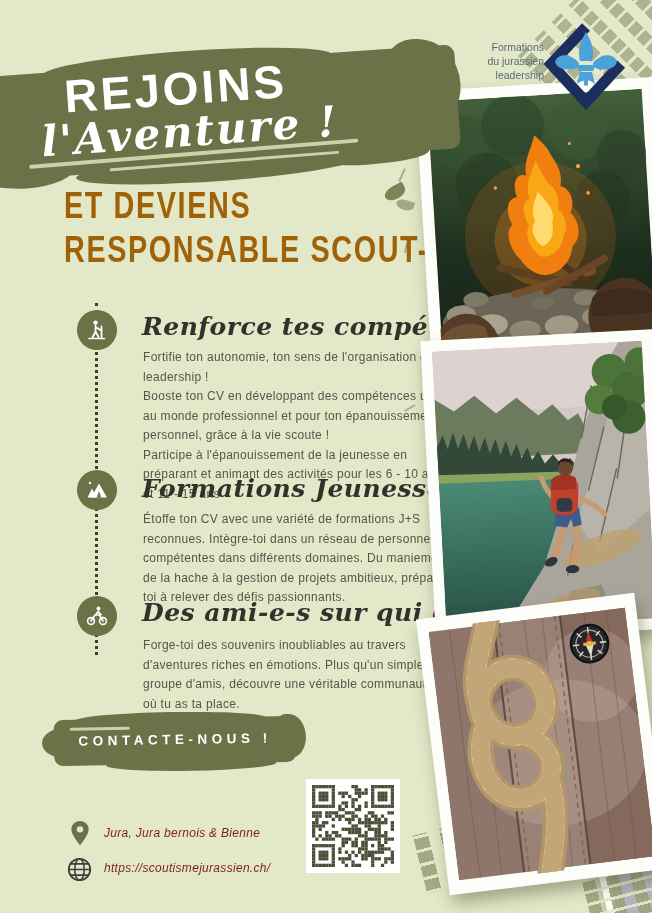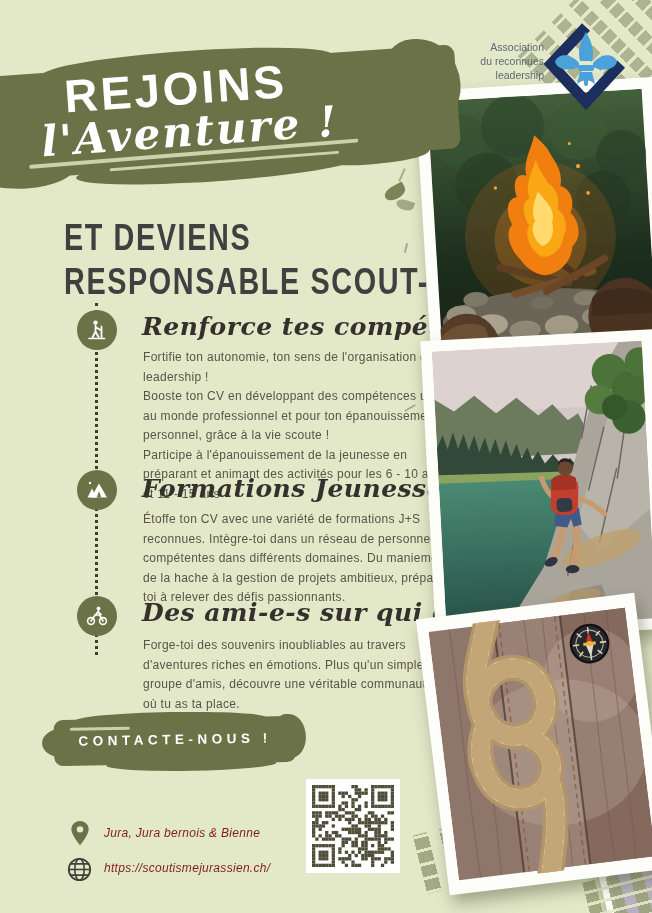--- a/index.html
+++ b/index.html
@@ -53,21 +53,21 @@
   .title-script{position:absolute; left:64px; top:86px; color:#ffffff;
     font-family:"DejaVu Serif", serif; font-style:italic; font-weight:600;
     font-size:42px; letter-spacing:2px;}
 
   
   .logo-text{left:448px; top:40px; width:96px; text-align:right; color:#5d6a72;
     font-size:10.5px; line-height:14px; z-index:3;}
   .logo-mark{left:544px; top:22px; width:84px; height:88px; z-index:3;}
 
   
-  .headline{left:64px; top:216px; z-index:2; color:#404040;}
+  .headline{left:64px; top:184px; z-index:2; color:#a16207;}
   .headline .hl{font-size:36px; font-weight:800; letter-spacing:2px; line-height:44px;
     transform:scaleX(.8); transform-origin:left top; white-space:nowrap;}
 
   
   .timeline{left:95px; top:303px; height:352px; width:0; border-left:3px dotted #3b3e33; z-index:1;}
   .sec-icon{width:40px; height:40px; border-radius:50%; background:#6b7247; z-index:2;
     display:flex; align-items:center; justify-content:center;}
   .sec-title{font-family:"DejaVu Serif", serif; font-style:italic; font-weight:700;
     color:#33312c; font-size:25px; letter-spacing:.5px; white-space:nowrap; z-index:2;}
   .sec-body{color:#58544a; font-size:12px; line-height:19.5px; letter-spacing:.3px;
@@ -255,22 +255,22 @@
       <div class="blob b3"></div>
     <div class="blob b4"></div>
       <div class="blob b5"></div>
     <div class="streak s1"></div>
       <div class="streak s2"></div>
     <div class="title-main">REJOINS</div>
     <div class="title-script">l'Aventure !</div>
   </div>
 
   <div class="abs logo-text">
-    <span>Association</span><br>
-    <span>du reconnues</span><br>
+    <span>Formations</span><br>
+    <span>du jurassien</span><br>
     <span>leadership</span>
   </div>
   <div class="abs logo-mark">
     <svg width="84" height="88" viewBox="0 0 84 88">
       <path d="M42 5 L7 42 L42 80 L77 42" fill="none" stroke="#1c2e5e" stroke-width="11"></path>
       <g fill="#4ba1d9">
         <path d="M42 10 C36 20 33.5 29 36 39 L48 39 C50.5 29 48 20 42 10 Z"></path>
         <path d="M35 41 C26 31 14 31 11 40 C14 49 27 49 35 45 Z"></path>
         <path d="M49 41 C58 31 70 31 73 40 C70 49 57 49 49 45 Z"></path>
         <rect x="34" y="43" width="16" height="6" rx="2"></rect>

